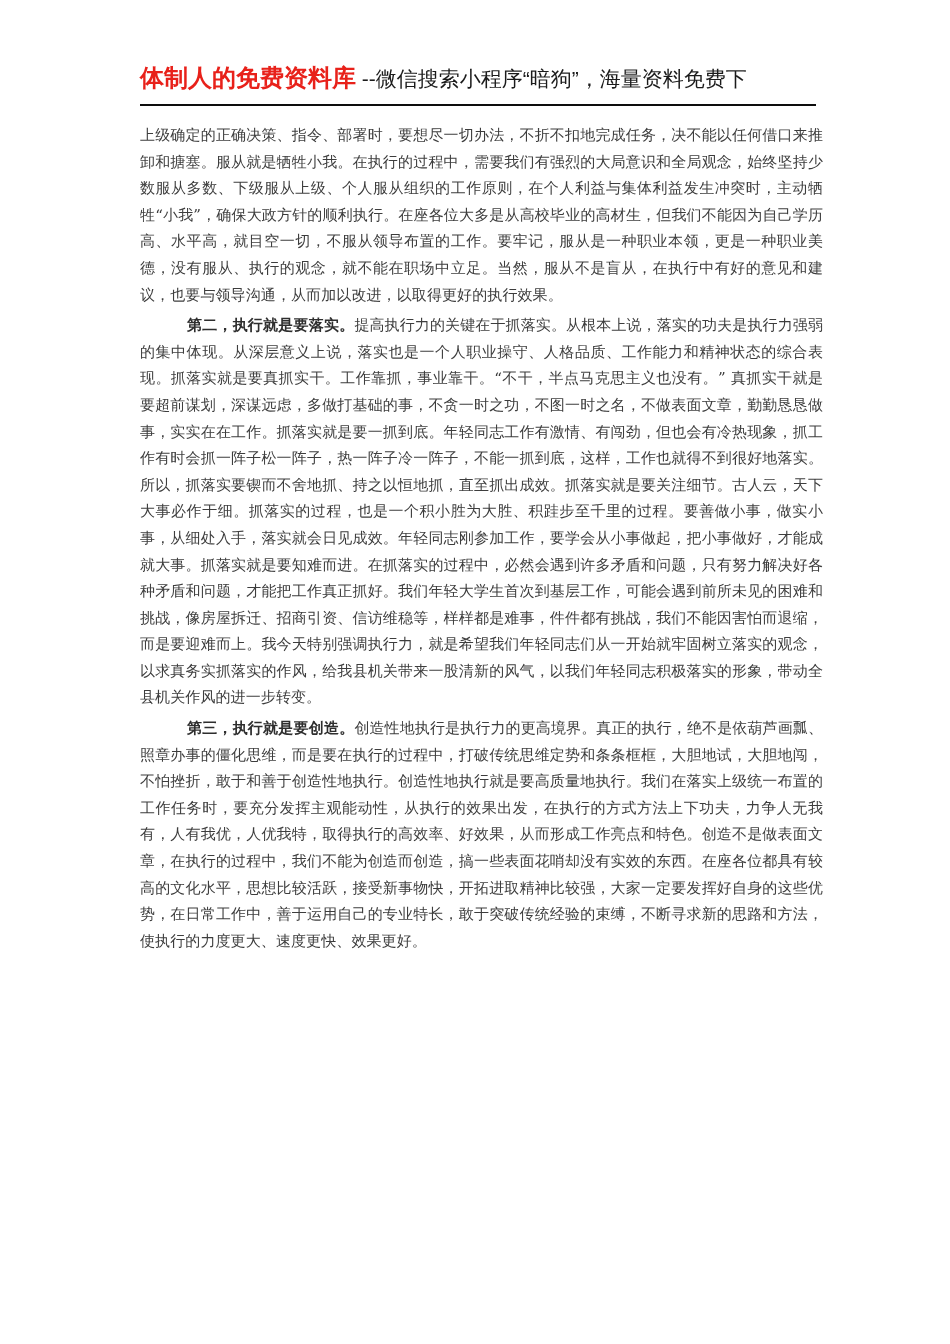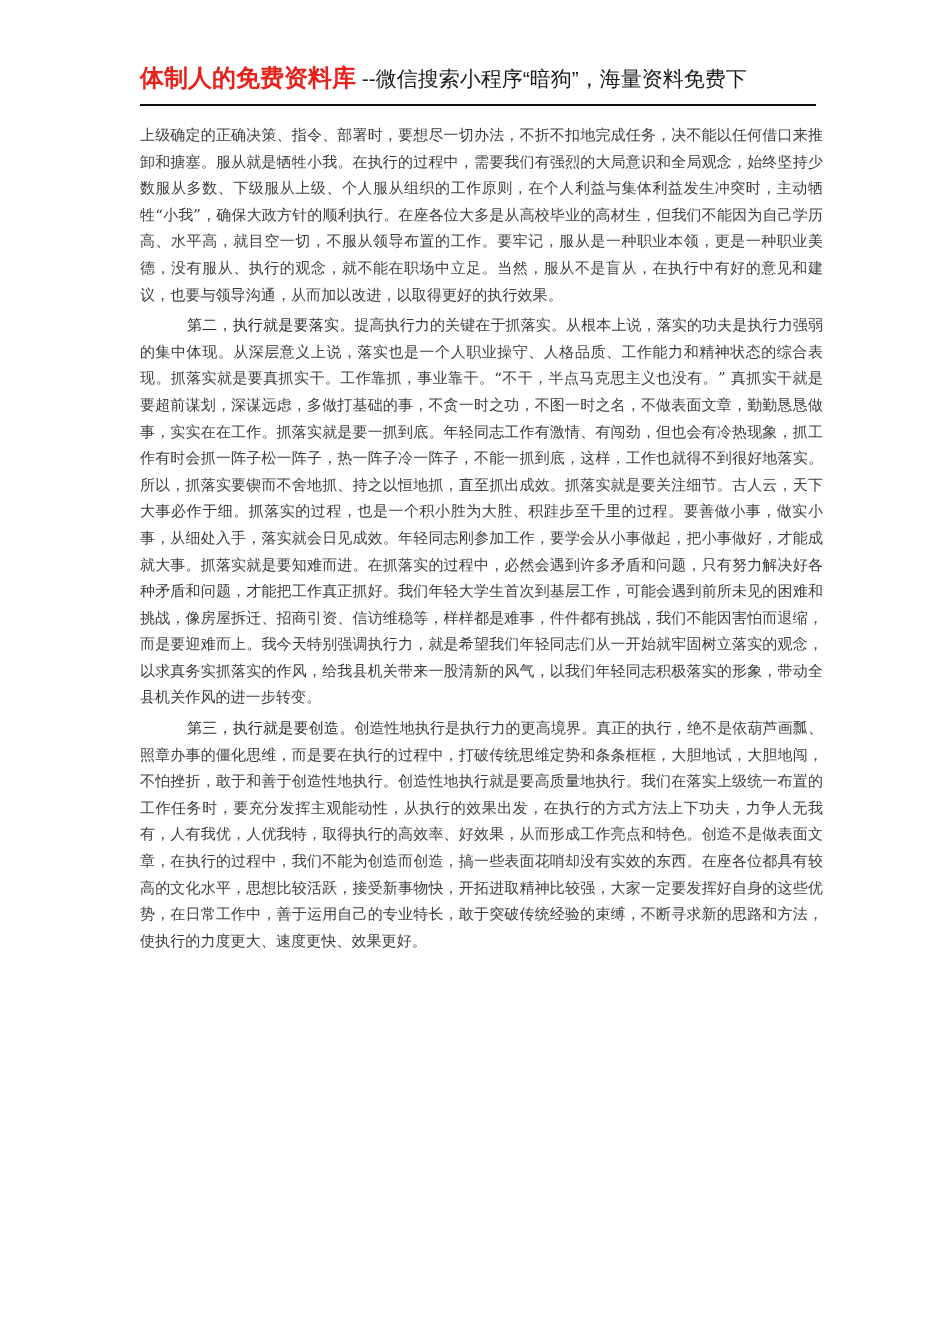--- a/index.html
+++ b/index.html
@@ -81,21 +81,21 @@
     letter-spacing: 0.1px;
   }
   p.para.indent {
     text-indent: 47px;
   }
   p.para + p.para {
     margin-top: 4px;
   }
 
   .lead-bold {
-    font-weight: normal;
+    font-weight: bold;
     color: #2e2e2e;
     font-family: "DejaVu Sans", "Liberation Sans", sans-serif;
     letter-spacing: 0.2px;
   }
 </style>
 </head>
 <body>
 
 <div class="page">
 

